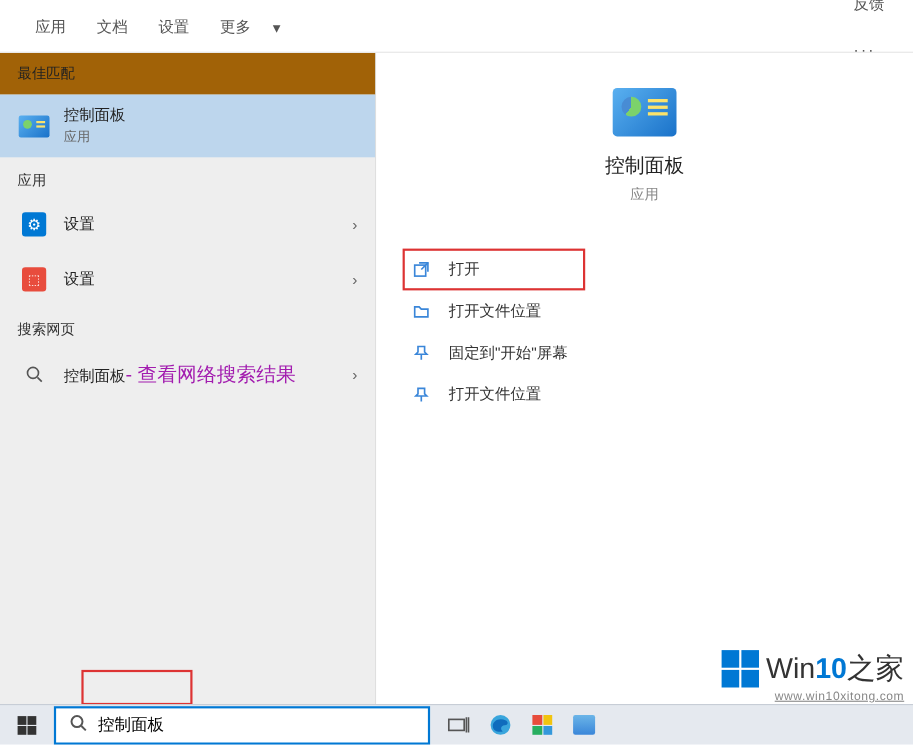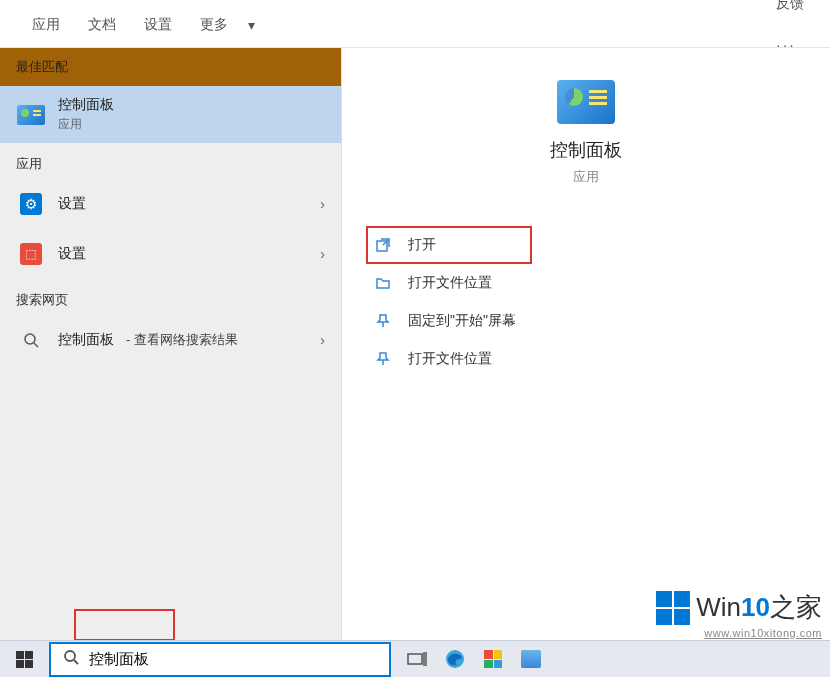--- a/index.html
+++ b/index.html
@@ -31,21 +31,21 @@
     .cp-icon { width: 28px; height: 20px; background: linear-gradient(135deg,#5ab0f0,#1a72c9); border-radius: 2px; position: relative; }
     .cp-icon::before { content:""; position:absolute; left:4px; top:4px; width:8px; height:8px; border-radius:50%; background:#7cd26b; }
     .cp-icon::after { content:""; position:absolute; right:4px; top:5px; width:8px; height:2px; background:#fce36b; box-shadow: 0 4px 0 #fce36b; }
     
     .gear-icon { width:22px; height:22px; background:#0078d4; border-radius:3px; display:flex; align-items:center; justify-content:center; color:#fff; font-size:14px; }
     .gear-icon2 { width:22px; height:22px; background:#e84c3d; border-radius:3px; display:flex; align-items:center; justify-content:center; color:#fff; font-size:12px; }
     .search-icon-sm { color:#555; font-size:15px; }
     
     .section-header.sub { background: transparent; font-size:13px; color:#333; padding: 12px 16px 6px; }
     
-    .web-sub { color: #404040; font-size: 13px; margin-left: 12px; }
+    .web-sub { color: #a21caf; font-size: 18px; }
     
     
     .preview-icon { width:58px; height:44px; margin: 0 auto 14px; background: linear-gradient(135deg,#5ab0f0,#1a72c9); border-radius:4px; position:relative; }
     .preview-icon::before { content:""; position:absolute; left:8px; top:8px; width:18px; height:18px; border-radius:50%; background: conic-gradient(#7cd26b 0 60%, #488cd4 60% 100%); }
     .preview-icon::after { content:""; position:absolute; right:8px; top:10px; width:18px; height:3px; background:#fce36b; box-shadow: 0 6px 0 #fce36b, 0 12px 0 #fce36b; }
     .preview-title { text-align:center; font-size:18px; color:#222; }
     .preview-sub { text-align:center; font-size:13px; color:#888; margin-top:6px; }
     
     .actions { margin-top: 40px; padding: 0 24px; }
     .action-item { display:flex; align-items:center; gap: 16px; padding: 10px 8px; font-size:14px; color:#333; cursor:pointer; }

